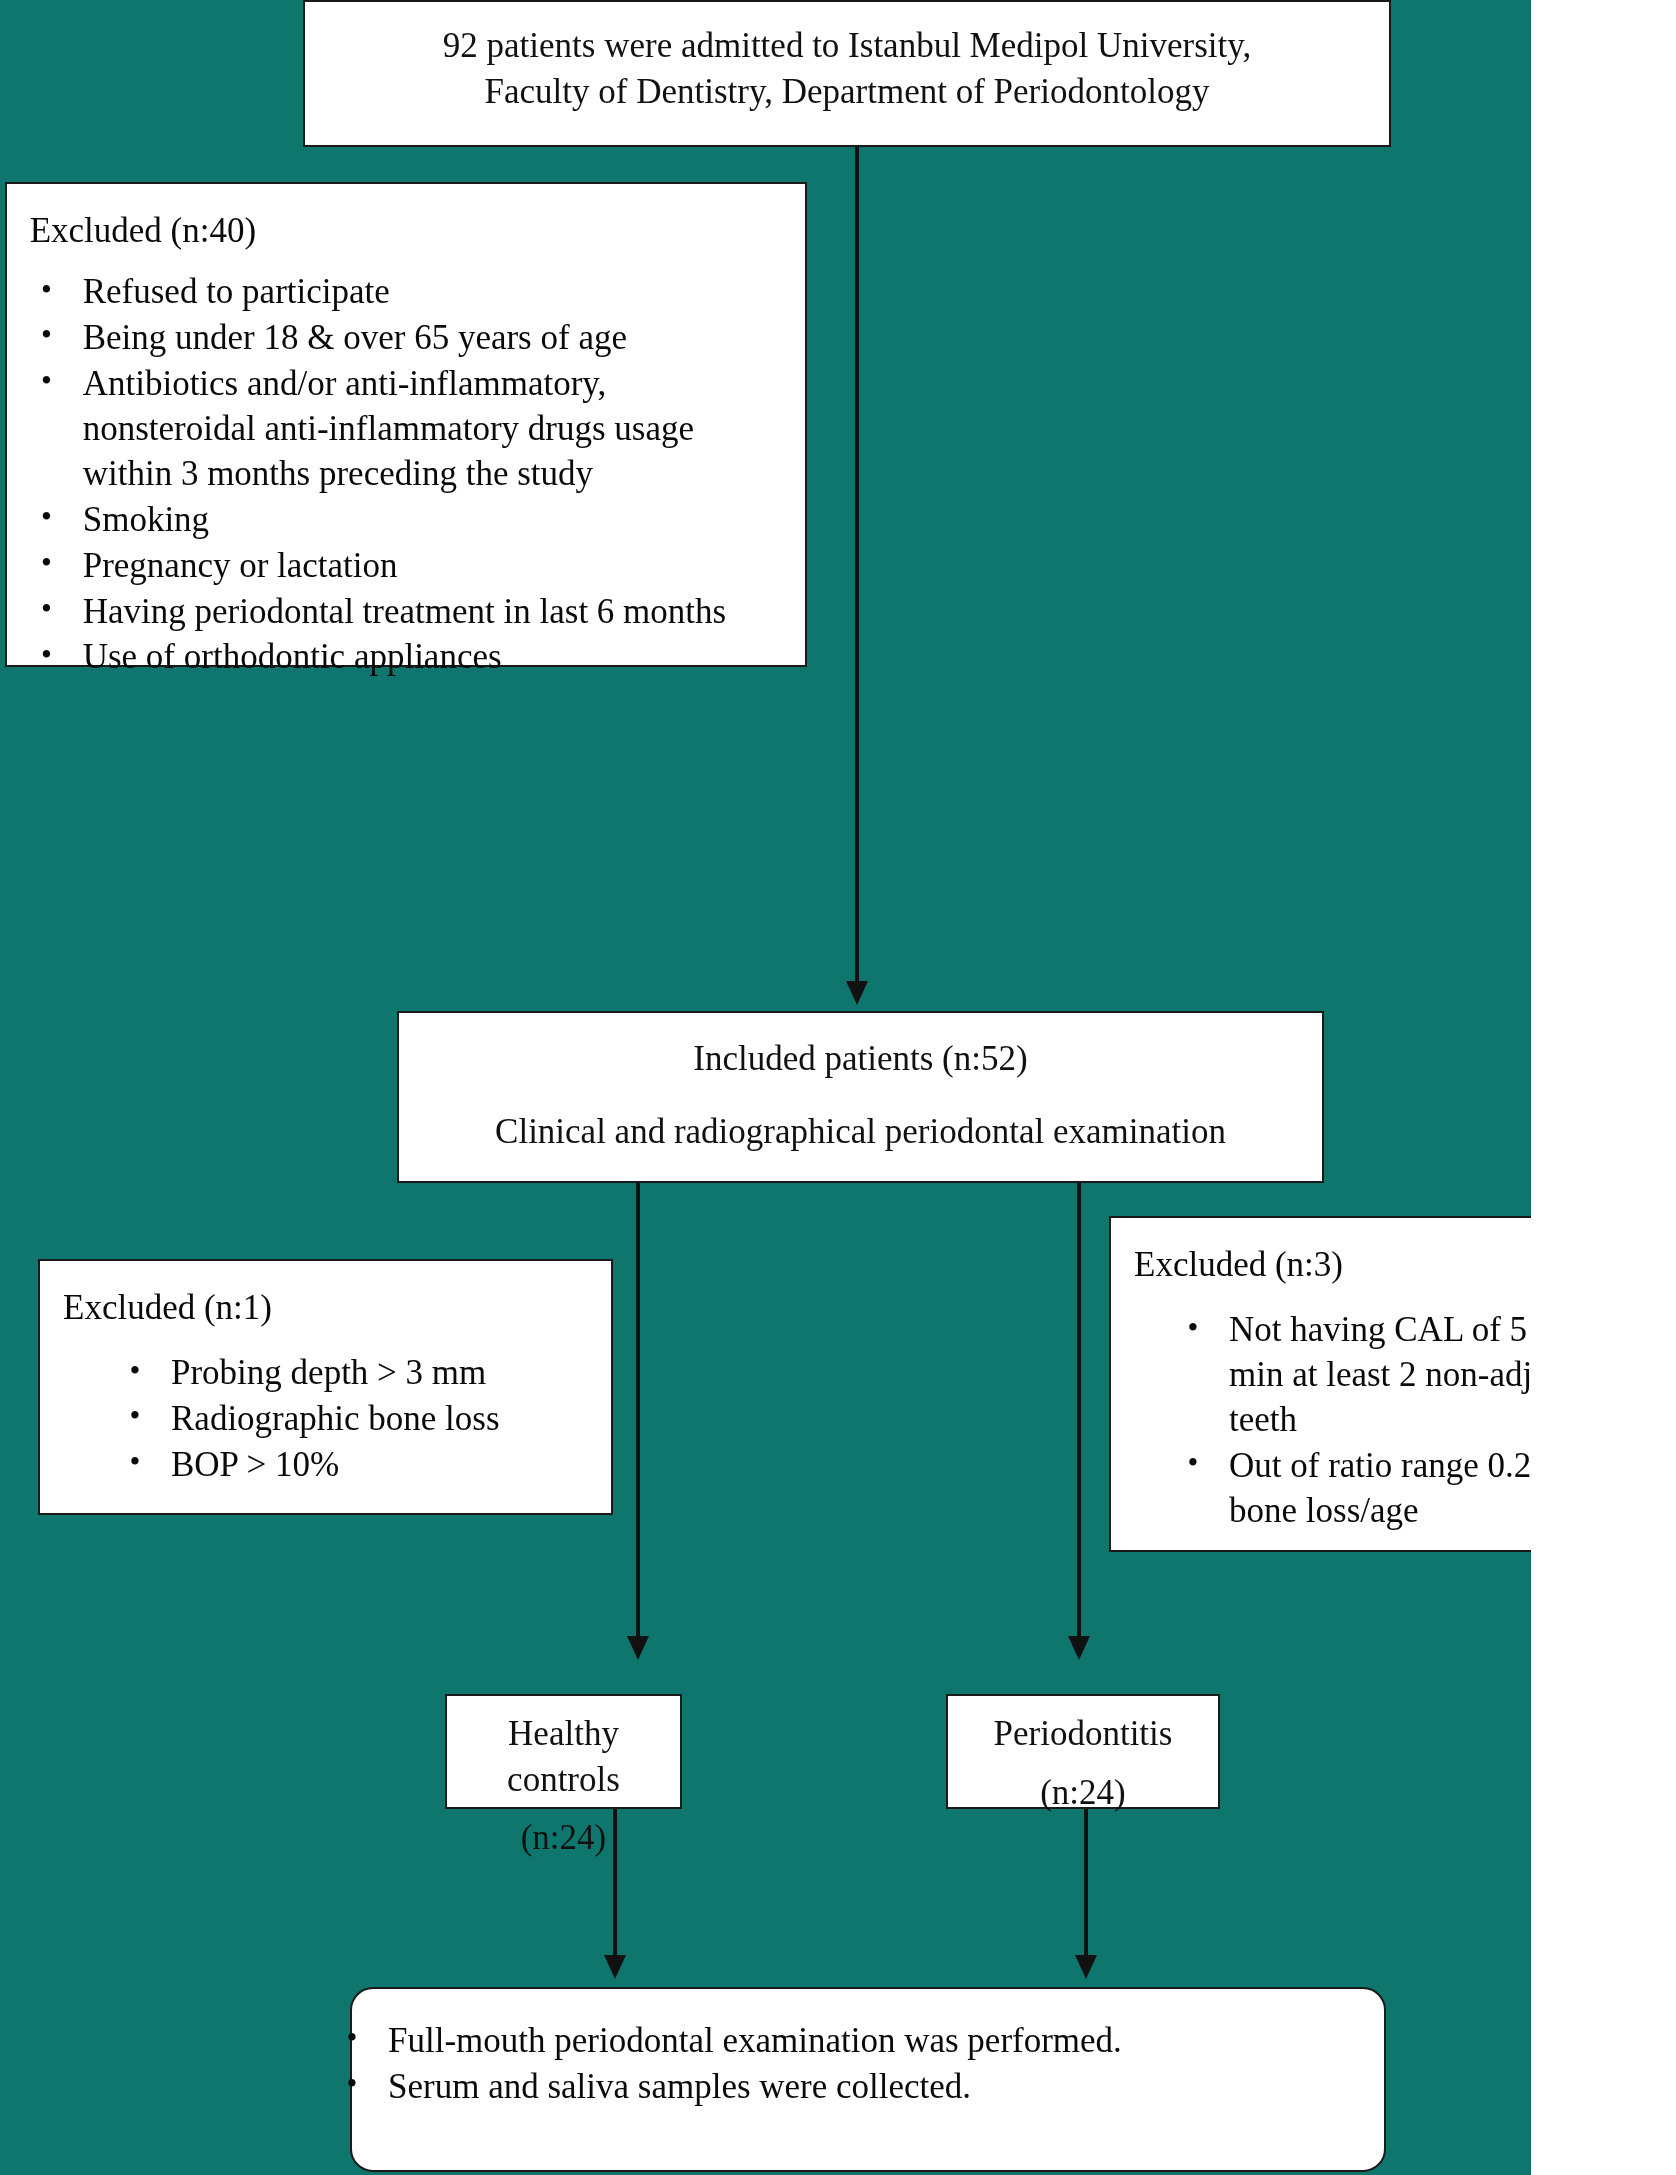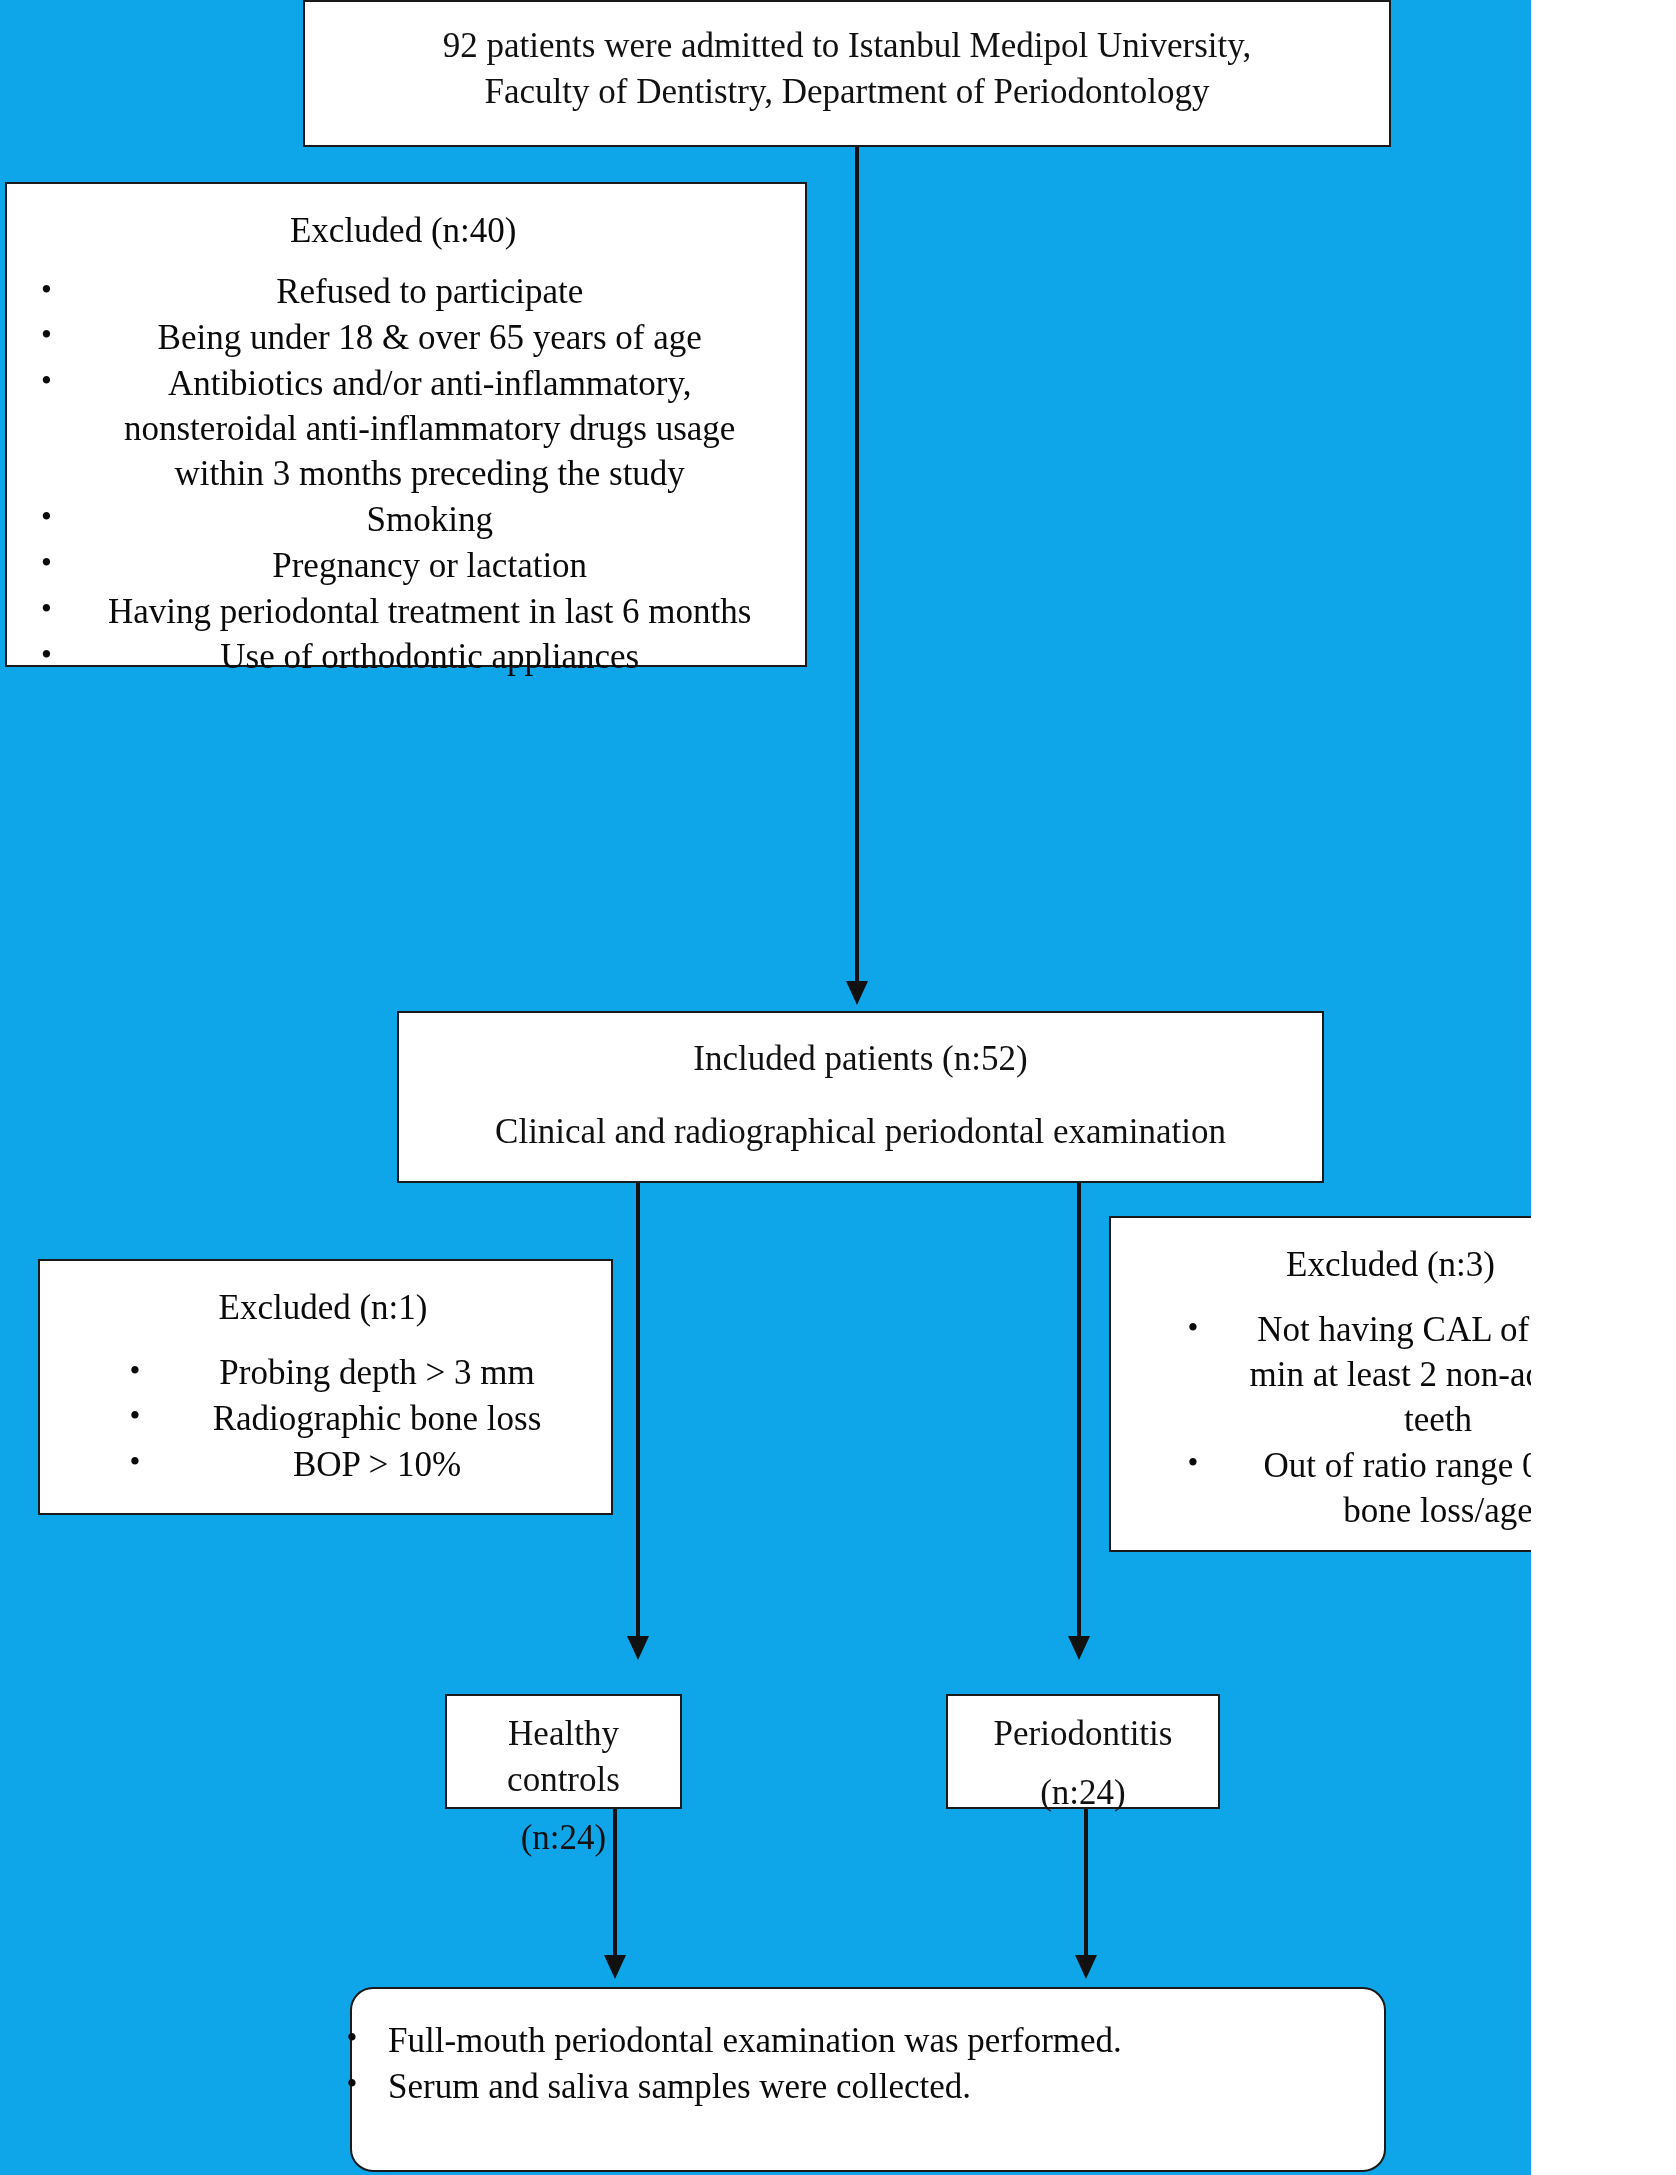--- a/index.html
+++ b/index.html
@@ -4,21 +4,21 @@
 <style>
   html, body {
     margin: 0;
     padding: 0;
     background: #ffffff;
   }
   #canvas {
     position: relative;
     width: 1531px;
     height: 2176px;
-    background: #0ea5e9;
+    background: #0f766e;
     font-family: "Liberation Serif", "DejaVu Serif", serif;
     color: #0a0a0a;
     overflow: hidden;
   }
   .box {
     position: absolute;
     box-sizing: border-box;
     border: 2.8px solid #1a1a1a;
     background: #ffffff;
   }
@@ -67,21 +67,21 @@
   }
   .arrow .head {
     position: absolute;
     left: -9.5px;
     width: 0;
     height: 0;
     border-left: 11.4px solid transparent;
     border-right: 11.4px solid transparent;
     border-top: 24.6px solid #111111;
   }
-  .pad-a { padding: 24.6px 28px 19px 23px; text-align: center; }
+  .pad-a { padding: 24.6px 28px 19px 23px; }
 </style>
 </head>
 <body>
 
 <div id="canvas">
 
   <div class="box" style="left:303px; top:0px; width:1088px; height:147px;">
     <div class="box-text center" style="padding:21px 24.6px 0 24.6px;">
       <div>92 patients were admitted to Istanbul Medipol University,</div>
       <div>Faculty of Dentistry, Department of Periodontology</div>

